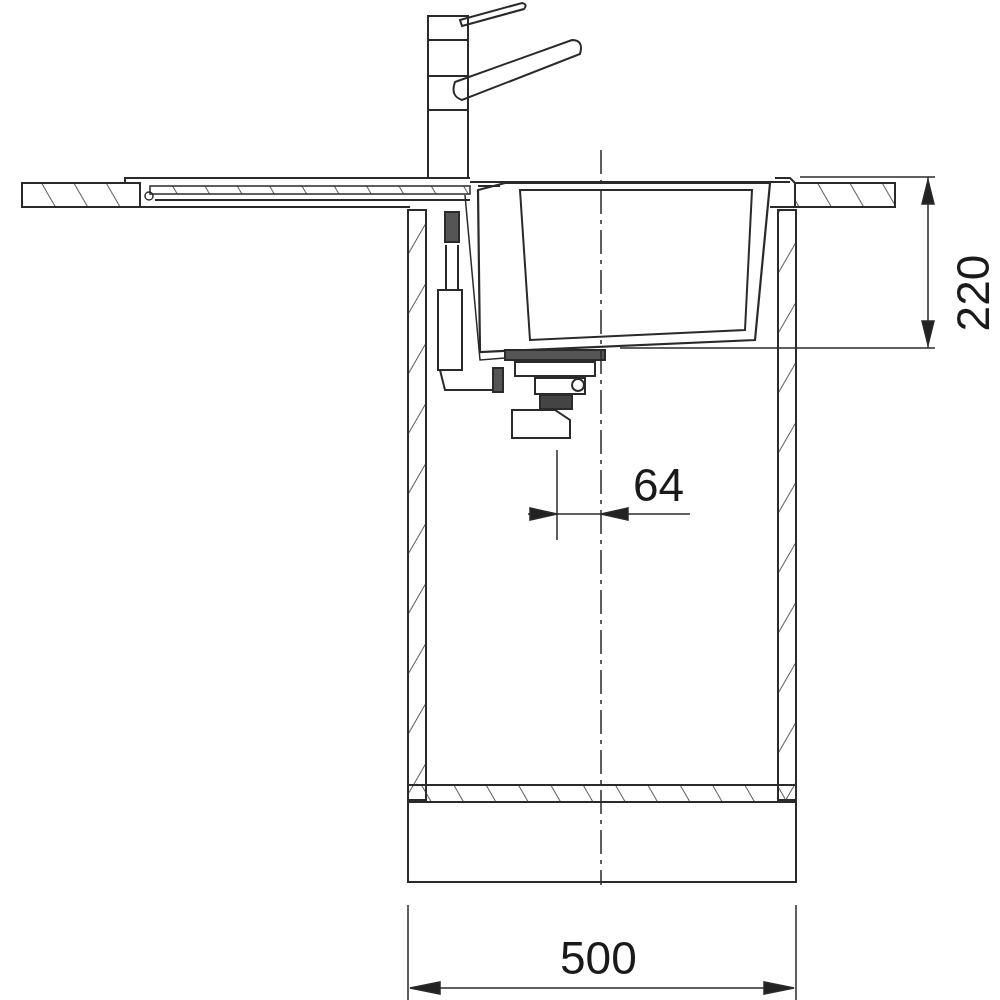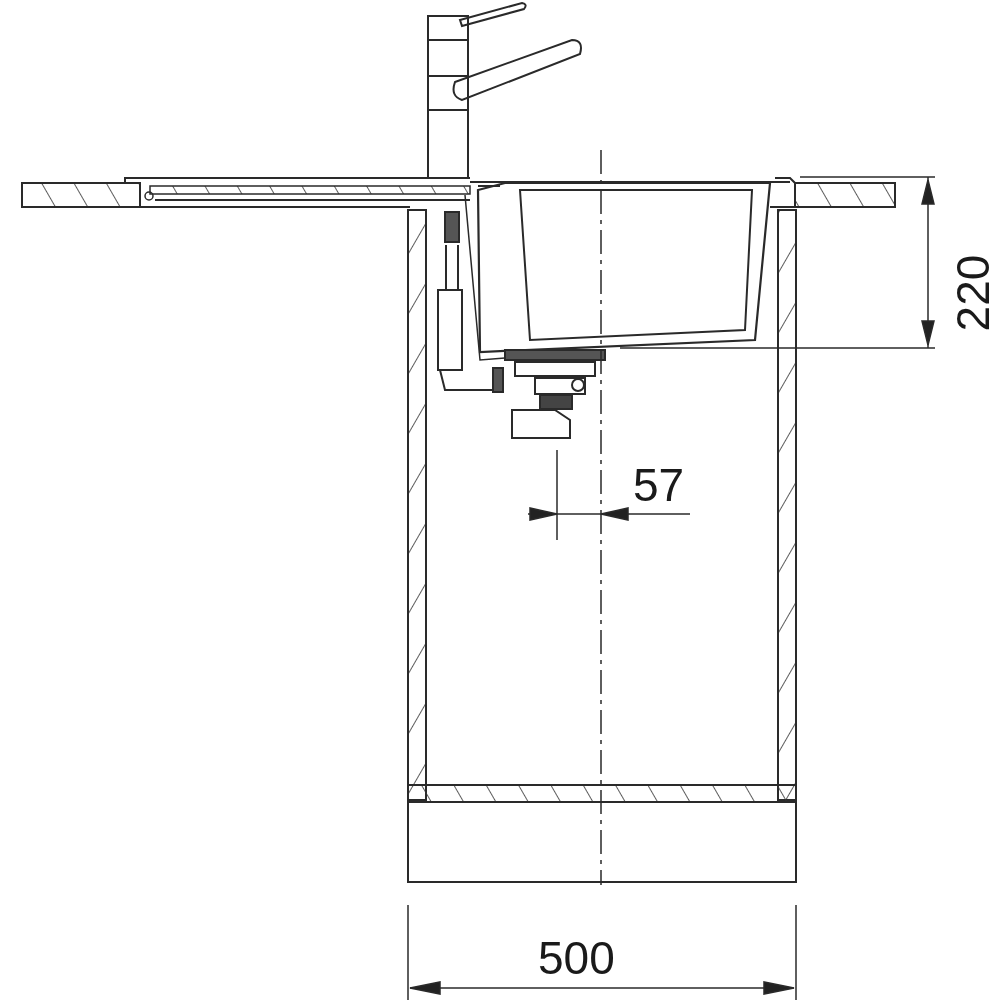--- a/index.html
+++ b/index.html
@@ -1,19 +1,19 @@
 <!DOCTYPE html>
 <html><head>
 <meta charset="utf-8">
 <style>
   html, body { margin:0; padding:0; background:#ffffff; }
   #canvas { position:relative; width:1000px; height:1000px; background:#fff; overflow:hidden; }
   svg { position:absolute; left:0; top:0; }
   .dim-label { position:absolute; font-family:"Liberation Sans", sans-serif; color:#1a1a1a; font-size:46px; line-height:1; }
-  #dim-500 { left:538px; top:935px;text-align:right; }
+  #dim-500 { left:560px; top:935px;text-align:right; }
   #dim-57 { left:633px; top:462px; }
   #dim-220 { left:928px; top:270px; transform:rotate(-90deg); transform-origin:center; width:90px; text-align:center; }
 </style>
 </head>
 <body>
 
 <div id="canvas">
 <svg width="1000" height="1000" viewBox="0 0 1000 1000">
   <defs>
     <pattern id="hatch" width="28" height="28" patternUnits="userSpaceOnUse" patternTransform="rotate(-30)">
@@ -100,15 +100,15 @@
       <line x1="408" y1="905" x2="408" y2="1000"></line>
       <line x1="796" y1="905" x2="796" y2="1000"></line>
       <line x1="410" y1="988" x2="794" y2="988"></line>
       <path d="M410 988 L440 982 L440 994 Z" fill="#222"></path>
       <path d="M794 988 L764 982 L764 994 Z" fill="#222"></path>
     </g>
   </g>
 </svg>
 
 <div class="dim-label" id="dim-500">500</div>
-<div class="dim-label" id="dim-57">57</div>
+<div class="dim-label" id="dim-57">64</div>
 <div class="dim-label" id="dim-220">220</div>
 </div>
 
 </body></html>

